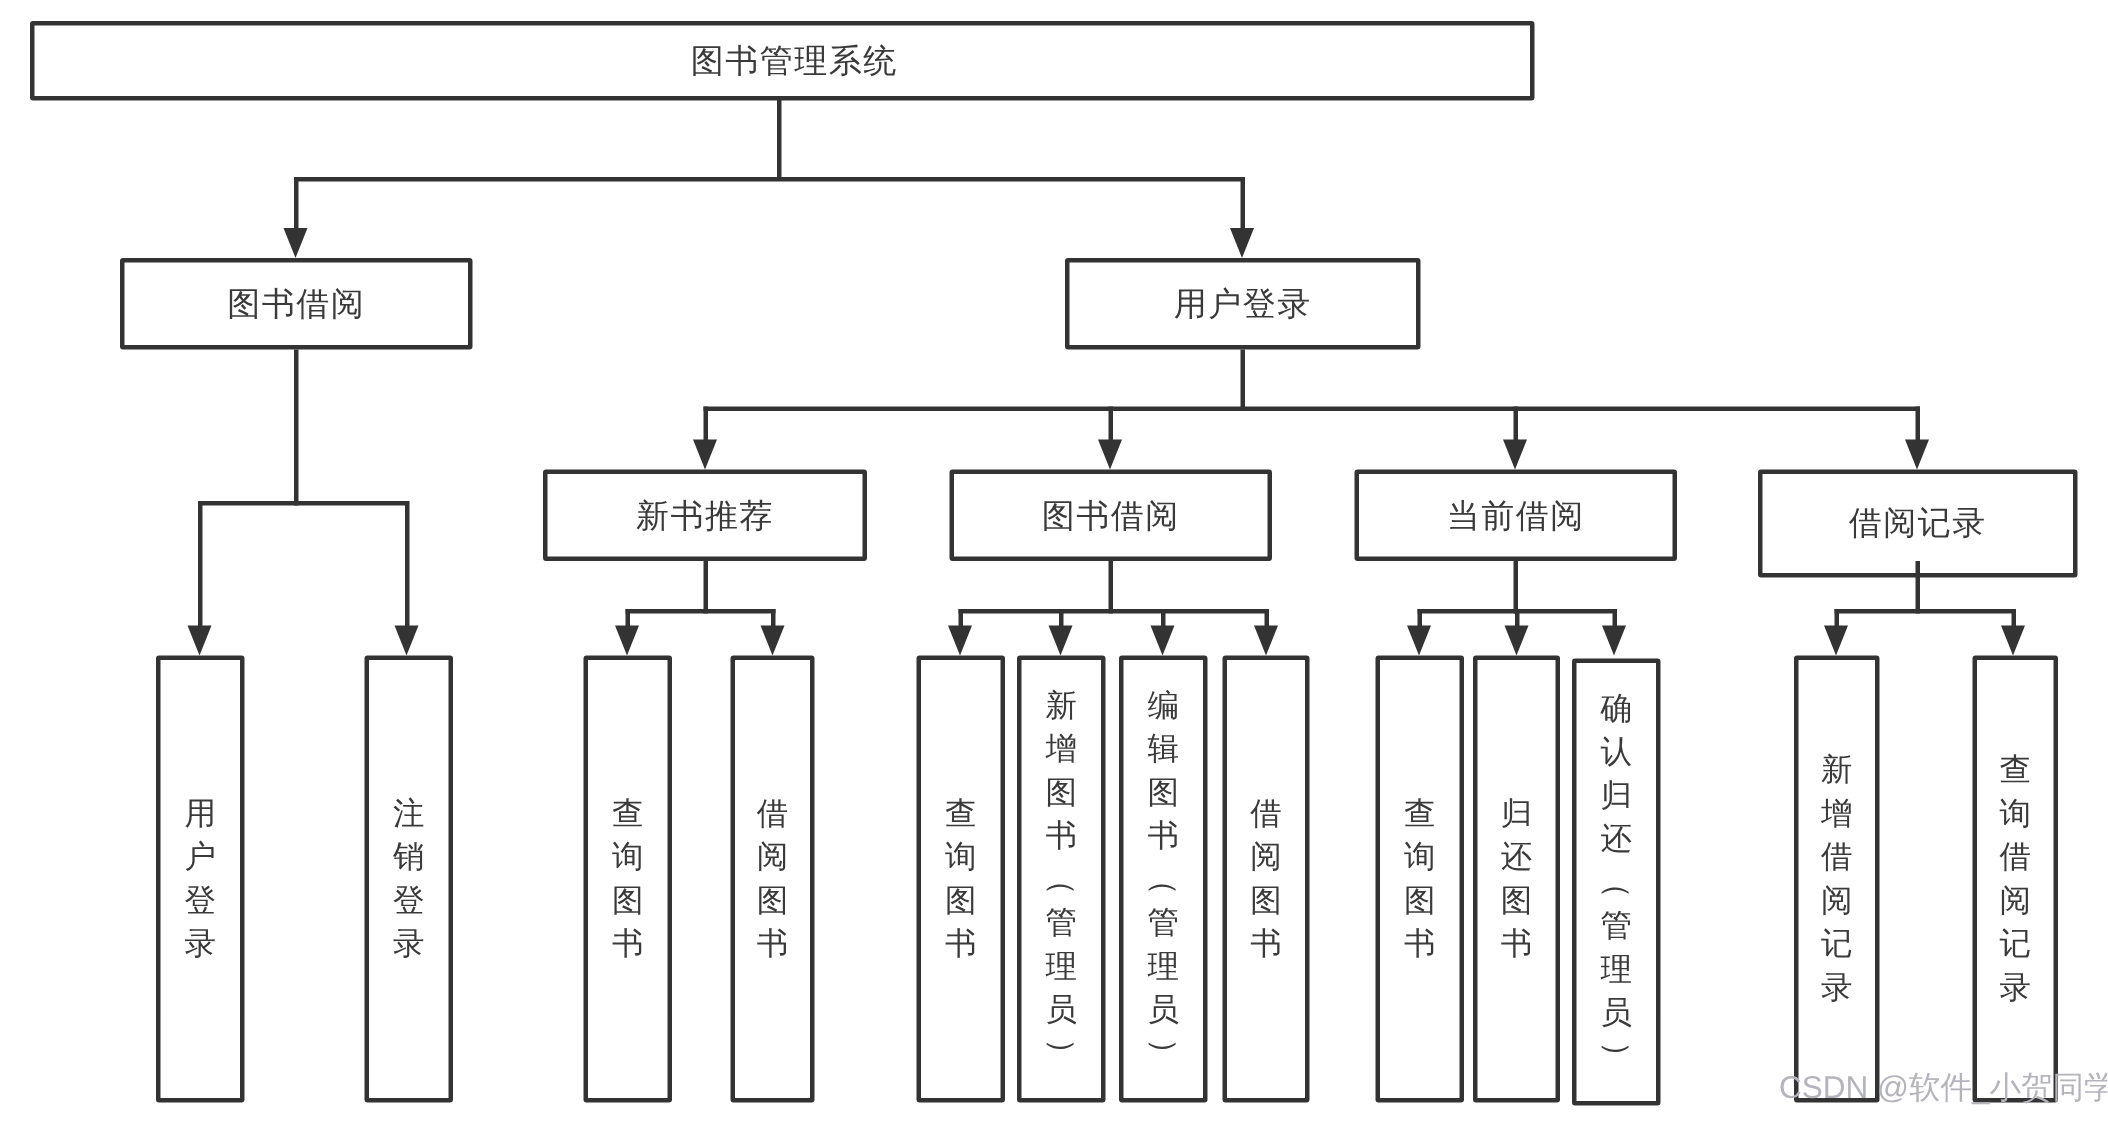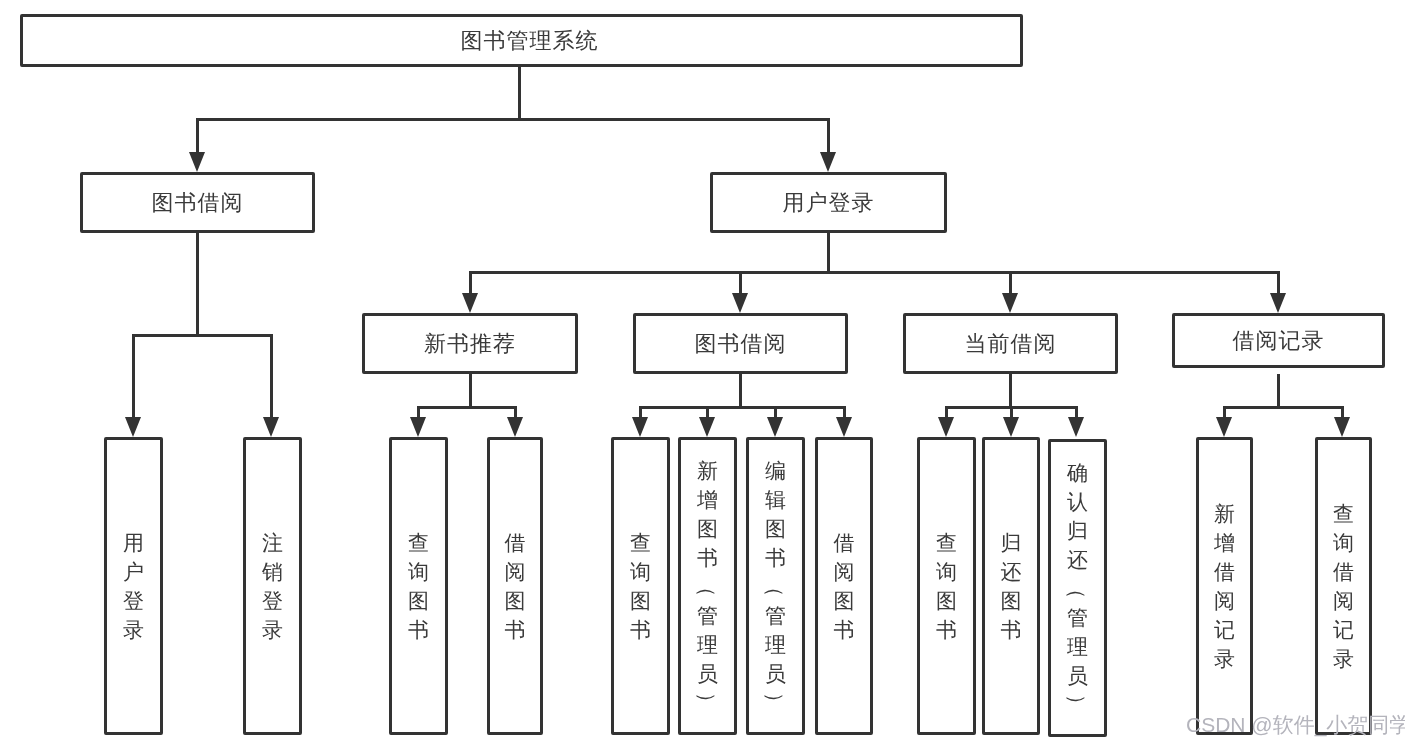--- a/index.html
+++ b/index.html
@@ -72,21 +72,21 @@
 
   <div class="box" style="left:362px;top:313px;width:216px;height:61px;">
     <span class="hlabel">新书推荐</span>
   </div>
   <div class="box" style="left:633px;top:313px;width:215px;height:61px;">
     <span class="hlabel">图书借阅</span>
   </div>
   <div class="box" style="left:903px;top:313px;width:215px;height:61px;justify-content:center;">
     <span class="hlabel">当前借阅</span>
   </div>
-  <div class="box" style="left:1172px;top:313px;width:213px;height:55px;">
+  <div class="box" style="left:1172px;top:313px;width:213px;height:72px;">
     <span class="hlabel">借阅记录</span>
   </div>
 
   <div class="line" style="left:469px;top:374px;width:3px;height:35px;"></div>
   <div class="line" style="left:417px;top:406px;width:100px;height:3px;"></div>
   <div class="line" style="left:417px;top:406px;width:3px;height:13px;"></div>
   <div class="arrow" style="left:410px;top:417px;"></div>
   <div class="line" style="left:514px;top:406px;width:3px;height:13px;"></div>
   <div class="arrow" style="left:507px;top:417px;"></div>
 

